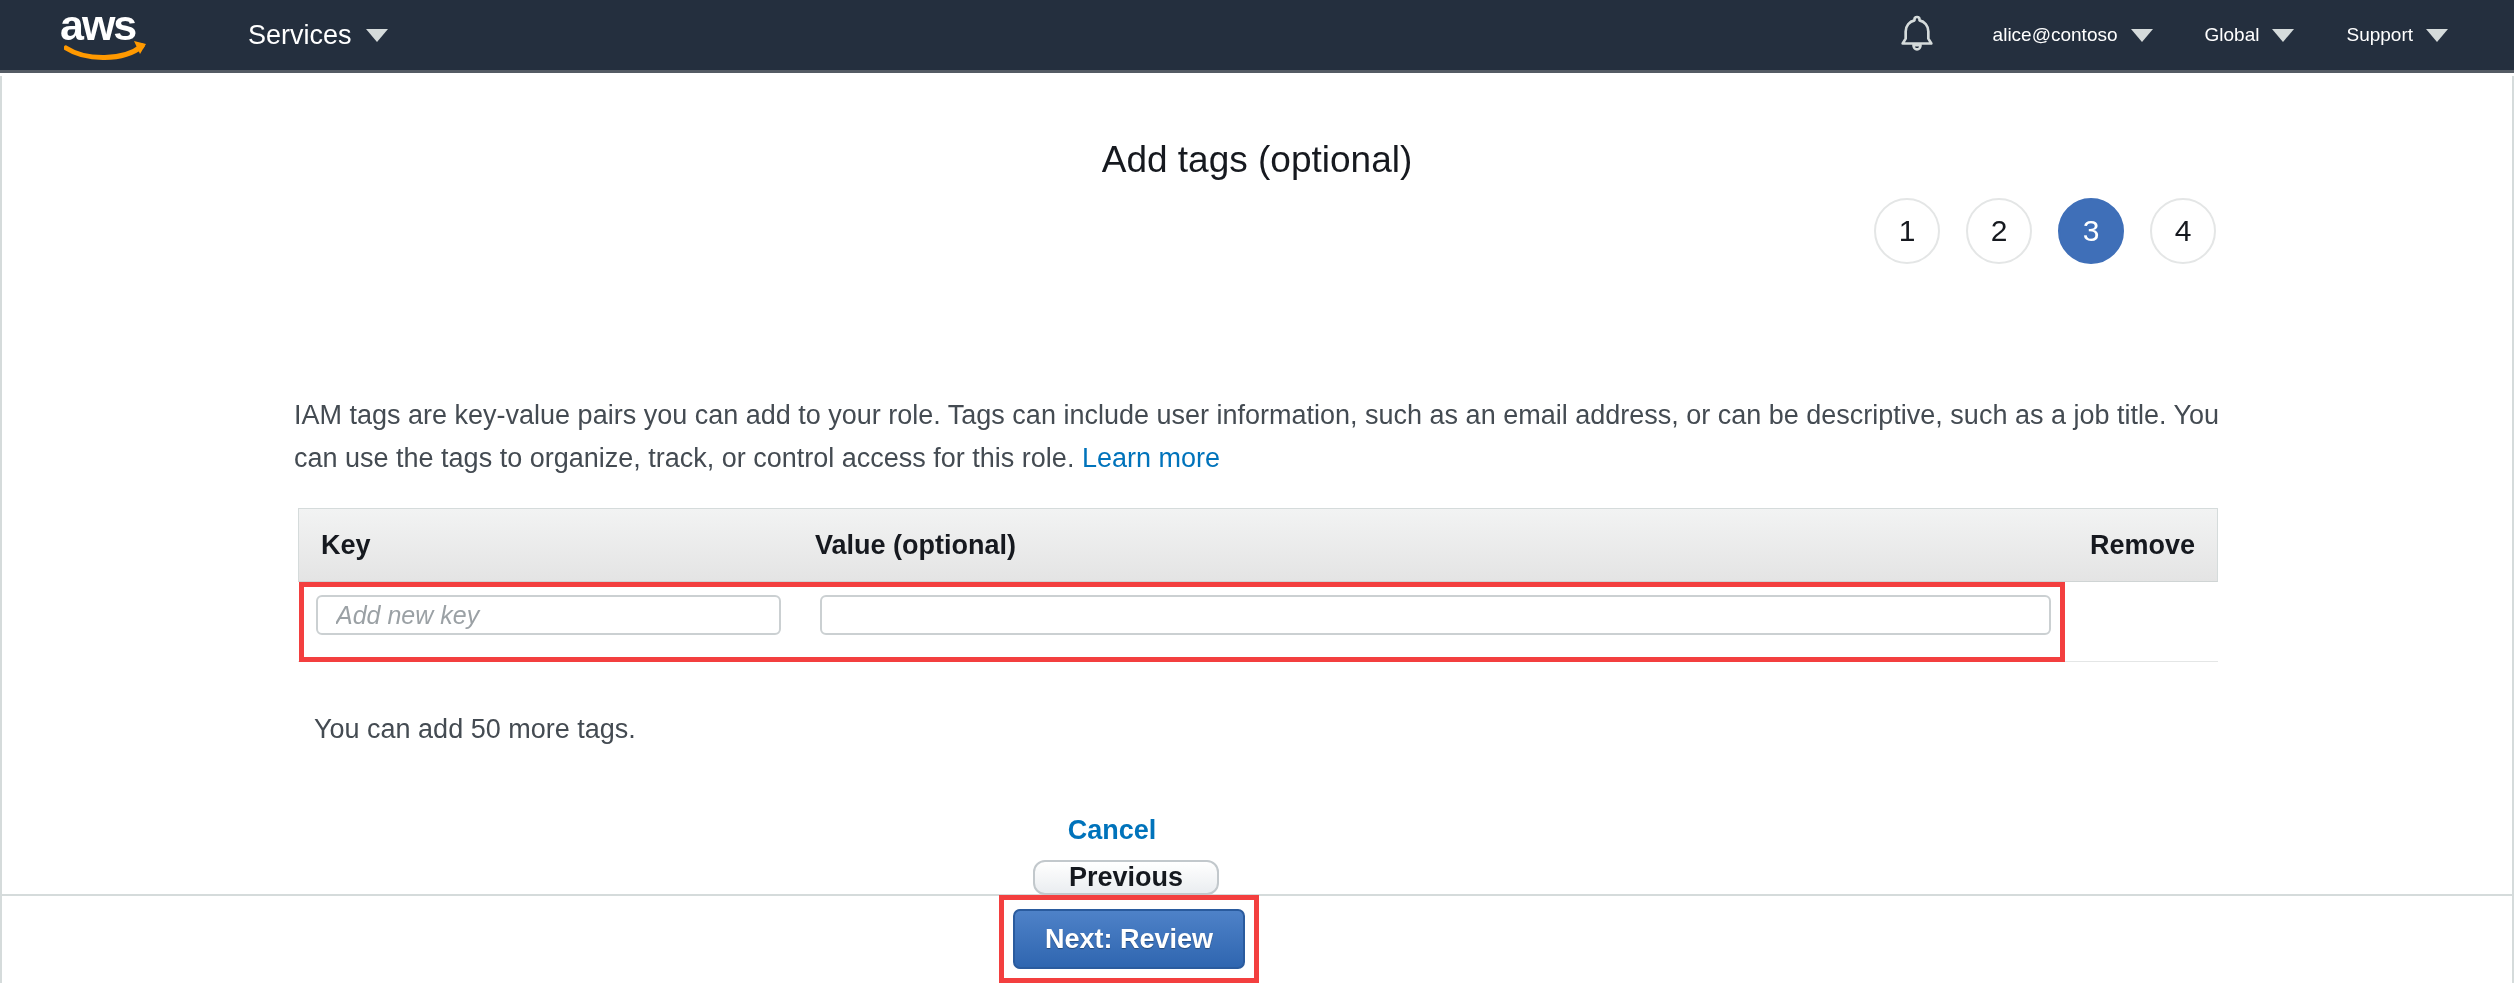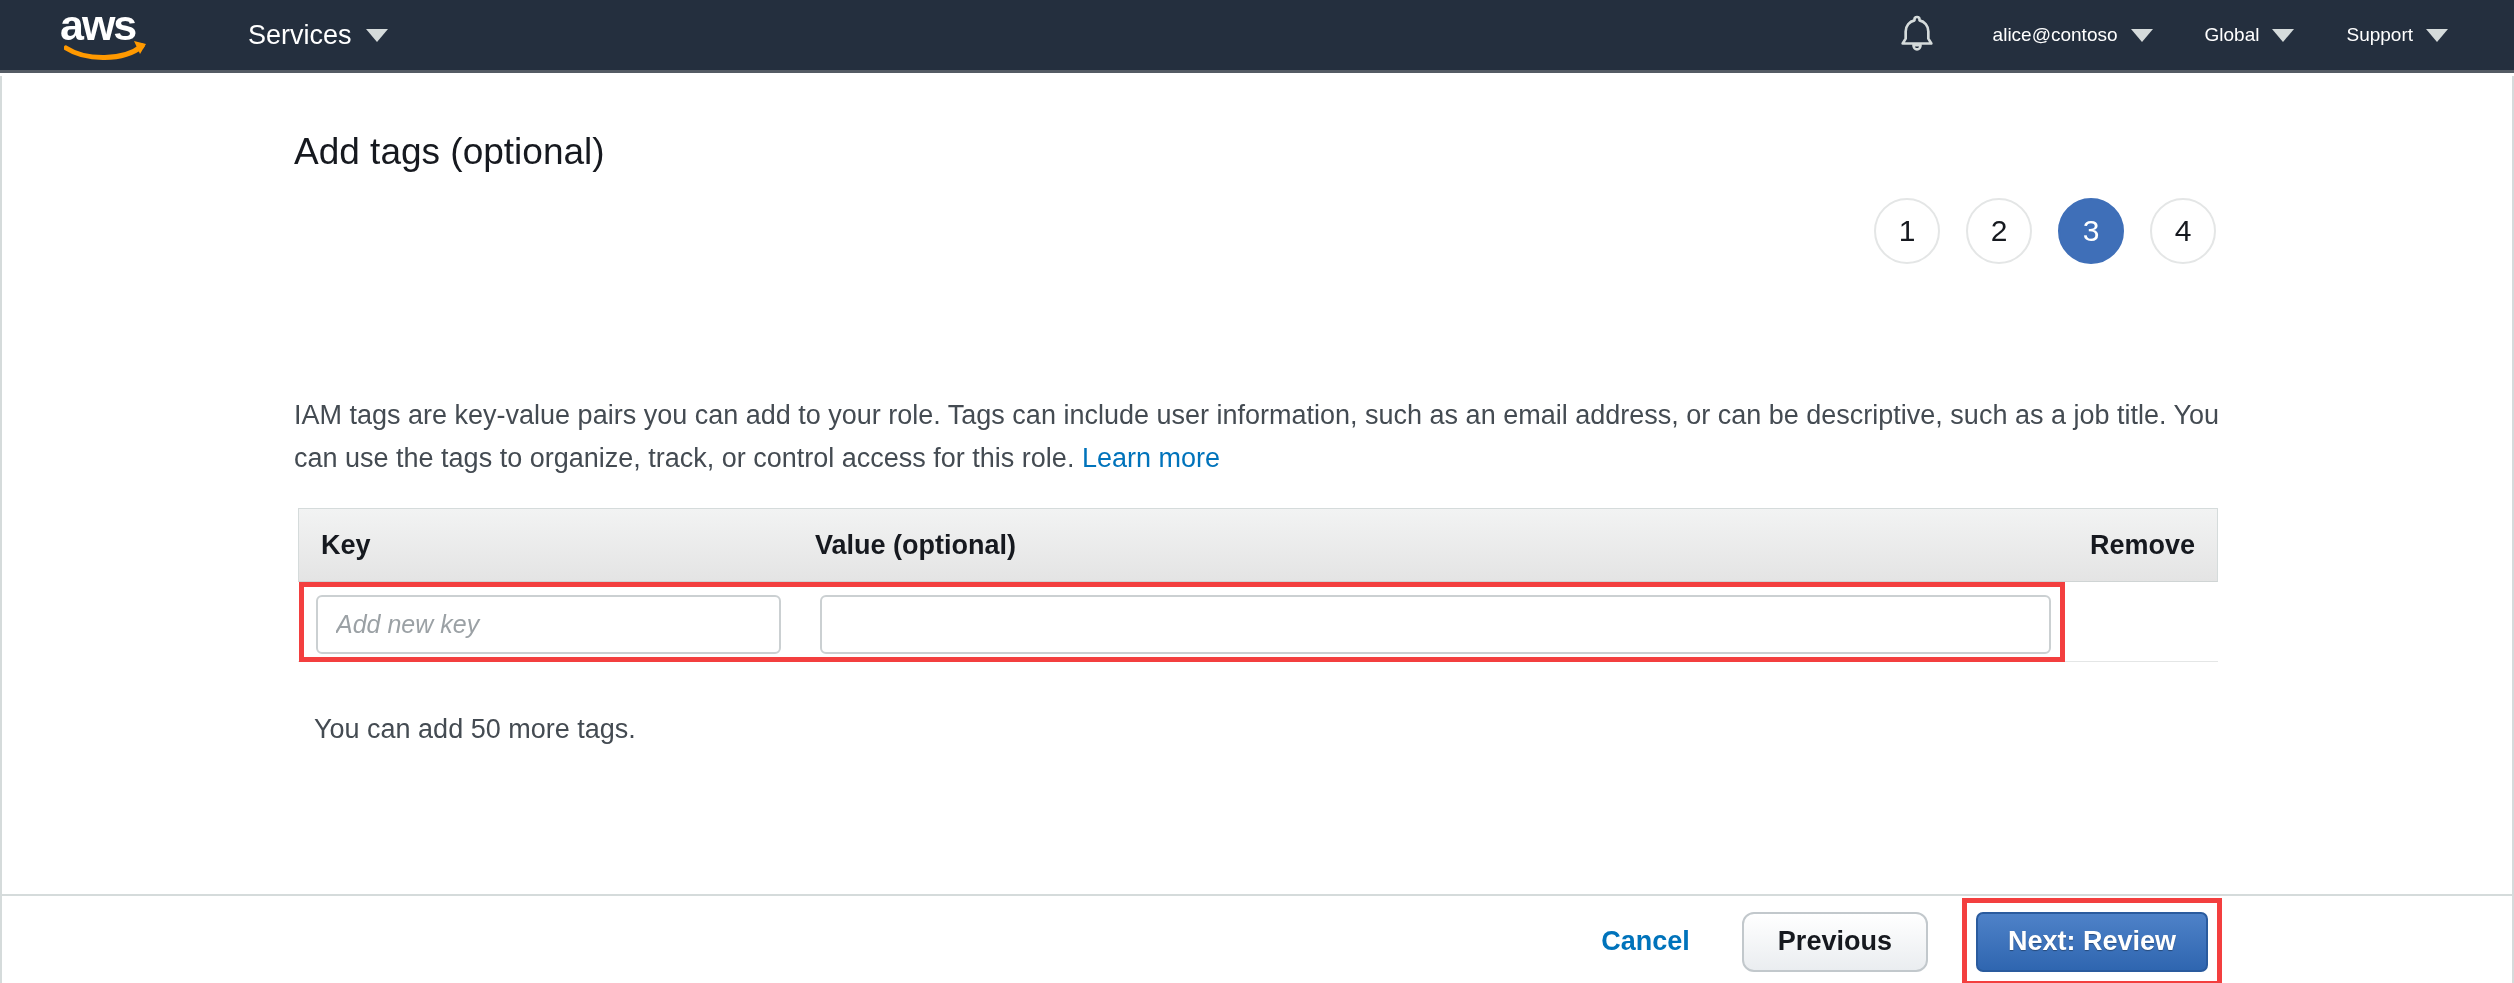--- a/index.html
+++ b/index.html
@@ -107,23 +107,24 @@
     color: #aab7b8;
     line-height: 55px;
     margin: 0;
     padding-top: 14px;
     letter-spacing: 0px;
   }
   .h-subtitle {
     font-size: 37px;
     font-weight: 400;
     color: #16191f;
-    margin: 0;
+    margin: 8px;
     padding-top: 30px;
     line-height: 44px;
+    text-align: center;
   }
 
   
   .steps {
     position: absolute;
     top: 122px; right: 296px;
     display: flex; gap: 26px;
     align-items: center;
   }
   .step {
@@ -189,21 +190,21 @@
   
   .red-box {
     position: absolute;
     top: 0px; left: 1px;
     width: 1766px; height: 80px;
     border: 5px solid #f33f3f;
     pointer-events: none;
     z-index: 5;
   }
   .tag-input {
-    height: 59px;
+    height: 40px;
     border: 2px solid #cbd0d2;
     border-radius: 6px;
     background: #ffffff;
     font-size: 25px;
     color: #16191f;
     padding: 0 18px;
     outline: none;
     font-family: "Liberation Sans", sans-serif;
   }
   .tag-input::placeholder {
@@ -237,20 +238,21 @@
   }
   .footer {
     position: absolute;
     top: 824px; left: 0; right: 0;
     height: 83px;
     display: flex;
     align-items: center;
     justify-content: flex-end;
     padding-right: 290px;
     gap: 0;
+    flex-direction: column;
   }
   .btn-cancel {
     color: #0073bb;
     font-size: 27px;
     font-weight: 700;
     background: none;
     border: none;
     cursor: pointer;
     padding: 14px 24px;
     font-family: "Liberation Sans", sans-serif;

